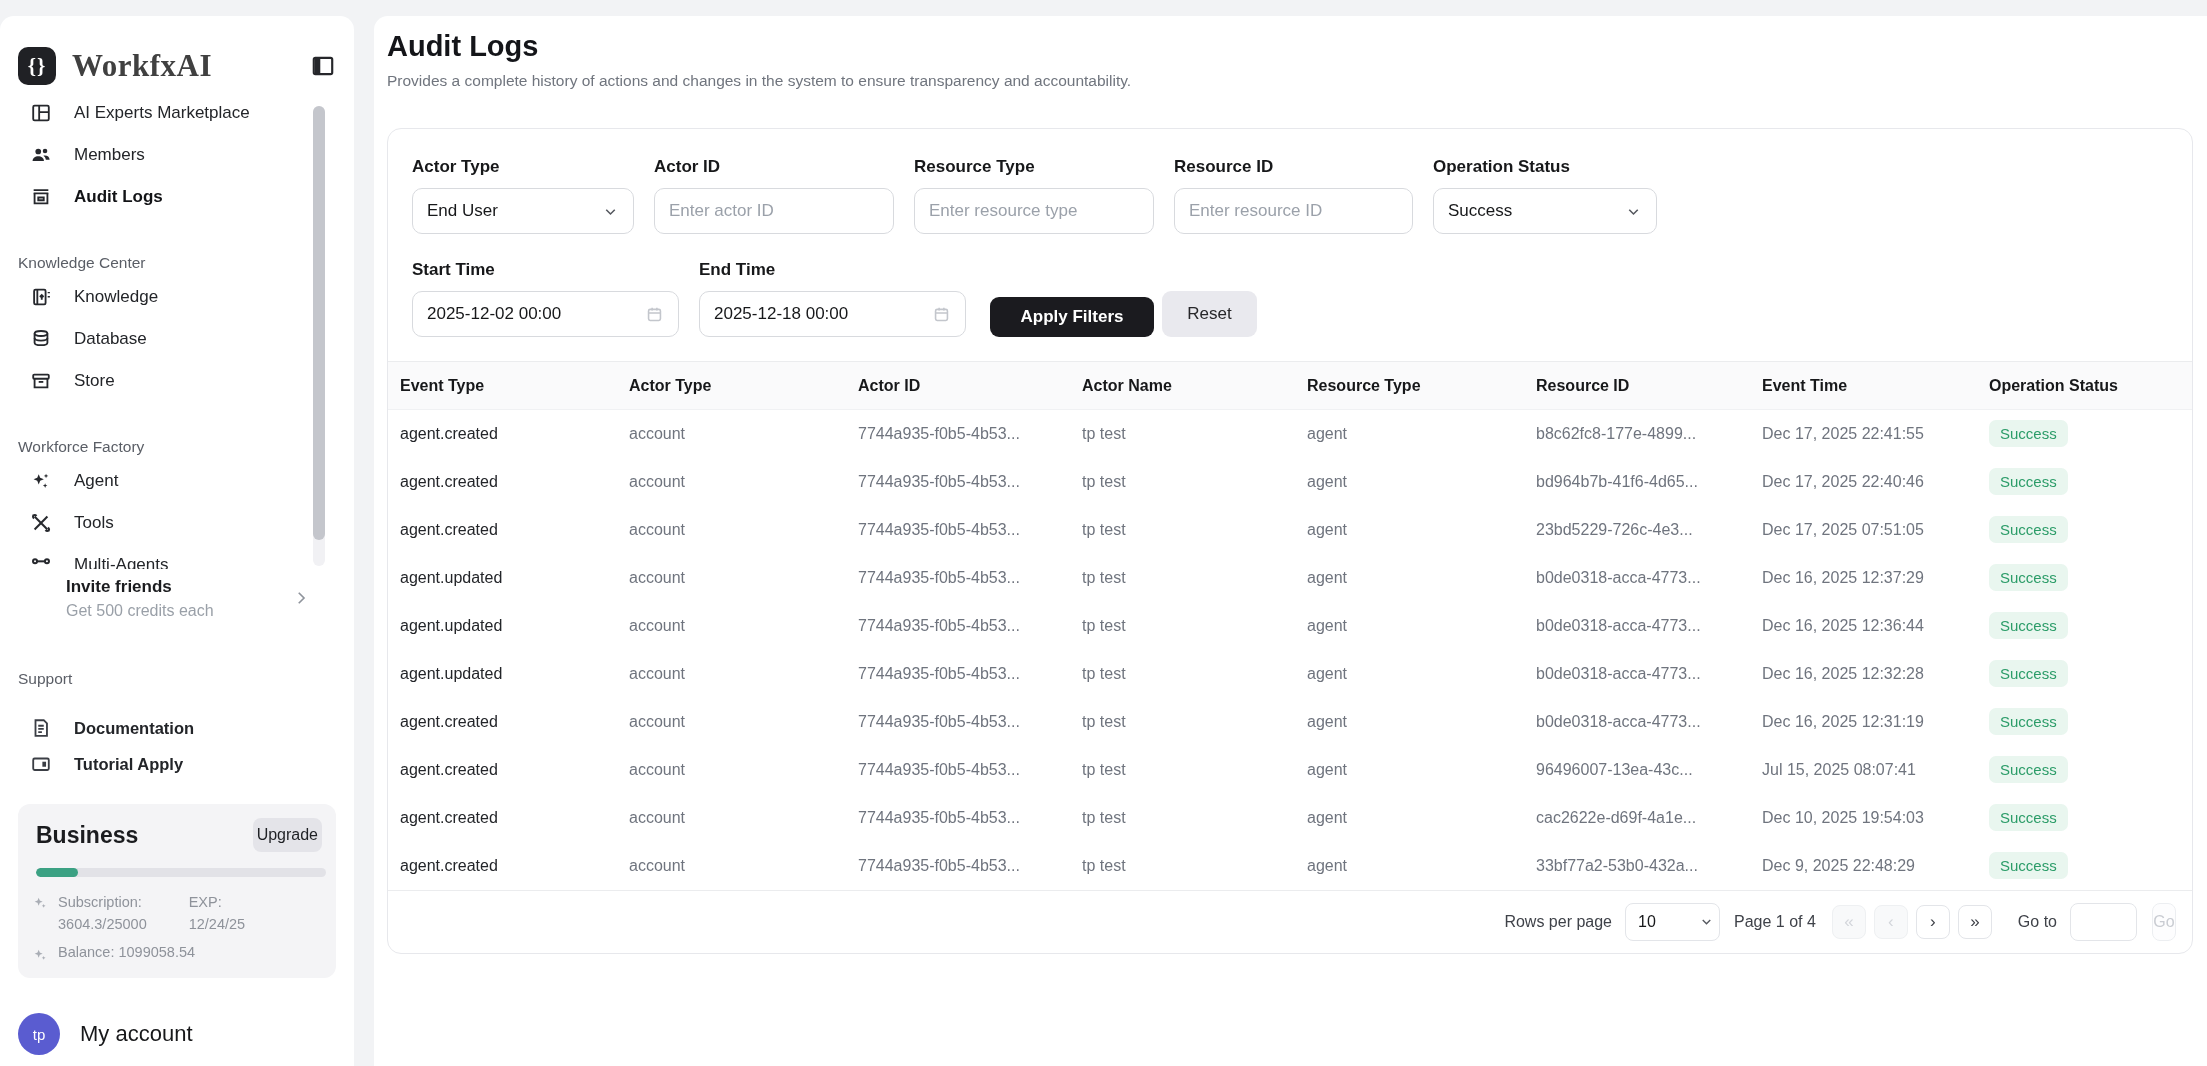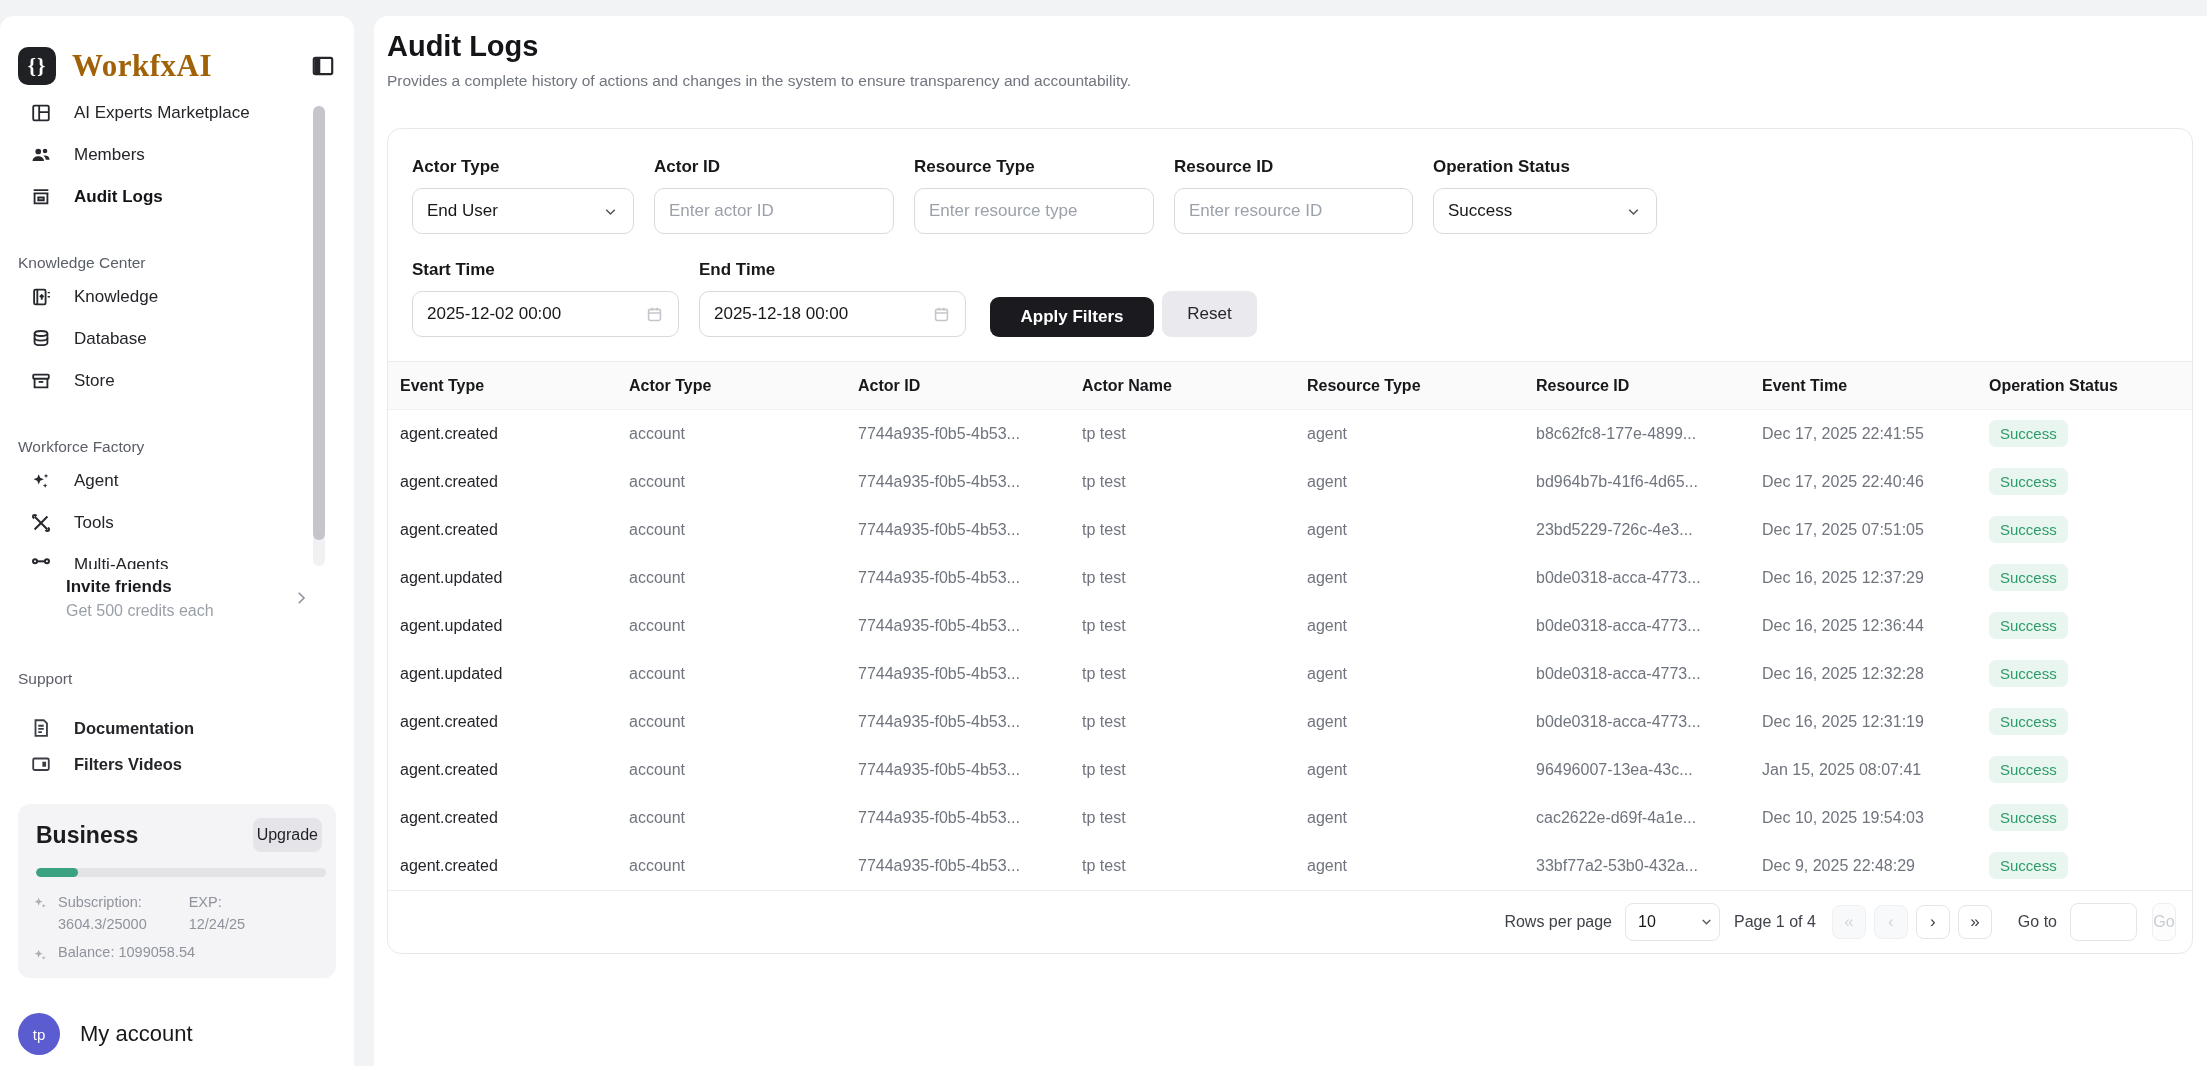--- a/index.html
+++ b/index.html
@@ -22,21 +22,21 @@
     display:flex; align-items:center;
   }
   .logo-box {
     width:38px; height:38px; border-radius:10px; background:#202125;
     color:#fff; display:flex; align-items:center; justify-content:center;
     font-family:"Liberation Serif", serif; font-weight:700; font-size:21px;
     letter-spacing:1px; flex:0 0 auto;
   }
   .brand-name {
     font-family:"Liberation Serif", serif; font-weight:700; font-size:31px;
-    color:#a16207; margin-left:16px; letter-spacing:0.5px;
+    color:#404040; margin-left:16px; letter-spacing:0.5px;
   }
   .collapse-btn { margin-left:auto; color:#26272b; cursor:pointer; }
 
   .side-nav { position:relative; margin-top:6px; height:477px; overflow:hidden; }
   .nav-item {
     height:42px; display:flex; align-items:center; padding:0 20px 0 30px;
     font-size:17px; font-weight:500; color:#232529; cursor:pointer;
   }
   .nav-item .nico { width:22px; color:#26282d; flex:0 0 auto; }
   .nav-item span.lbl { margin-left:22px; white-space:nowrap; }
@@ -332,21 +332,21 @@
     </span>
     <span class="lbl">Documentation</span>
   </div>
   <div class="support-item">
     <span class="nico">
       <svg width="22" height="22" viewBox="0 0 24 24" fill="none" stroke="currentColor" stroke-width="2">
           <rect x="3.5" y="6" width="17" height="12.5" rx="1.5"></rect>
           <path d="M13.5 9.5h4v5.5h-4z" fill="currentColor" stroke="none"></path>
         </svg>
     </span>
-    <span class="lbl">Filters Videos</span>
+    <span class="lbl">Tutorial Apply</span>
   </div>
 
   <div class="plan-card">
     <div class="plan-top">
       <div class="plan-name">Business</div>
       <button class="upgrade-btn">Upgrade</button>
     </div>
     <div class="progress-track">
       <div class="progress-fill" style="background: rgb(59, 161, 131); width: 14.4%;"></div>
     </div>
@@ -557,21 +557,21 @@
             <td>Dec 16, 2025 12:31:19</td>
             <td><span class="badge" style="background: rgb(233, 246, 239); color: rgb(43, 156, 104);">Success</span></td>
           </tr>
           <tr>
             <td class="c-dark">agent.created</td>
             <td>account</td>
             <td>7744a935-f0b5-4b53...</td>
             <td>tp test</td>
             <td>agent</td>
             <td>96496007-13ea-43c...</td>
-            <td>Jan 15, 2025 08:07:41</td>
+            <td>Jul 15, 2025 08:07:41</td>
             <td><span class="badge" style="background: rgb(233, 246, 239); color: rgb(43, 156, 104);">Success</span></td>
           </tr>
           <tr>
             <td class="c-dark">agent.created</td>
             <td>account</td>
             <td>7744a935-f0b5-4b53...</td>
             <td>tp test</td>
             <td>agent</td>
             <td>cac2622e-d69f-4a1e...</td>
             <td>Dec 10, 2025 19:54:03</td>

